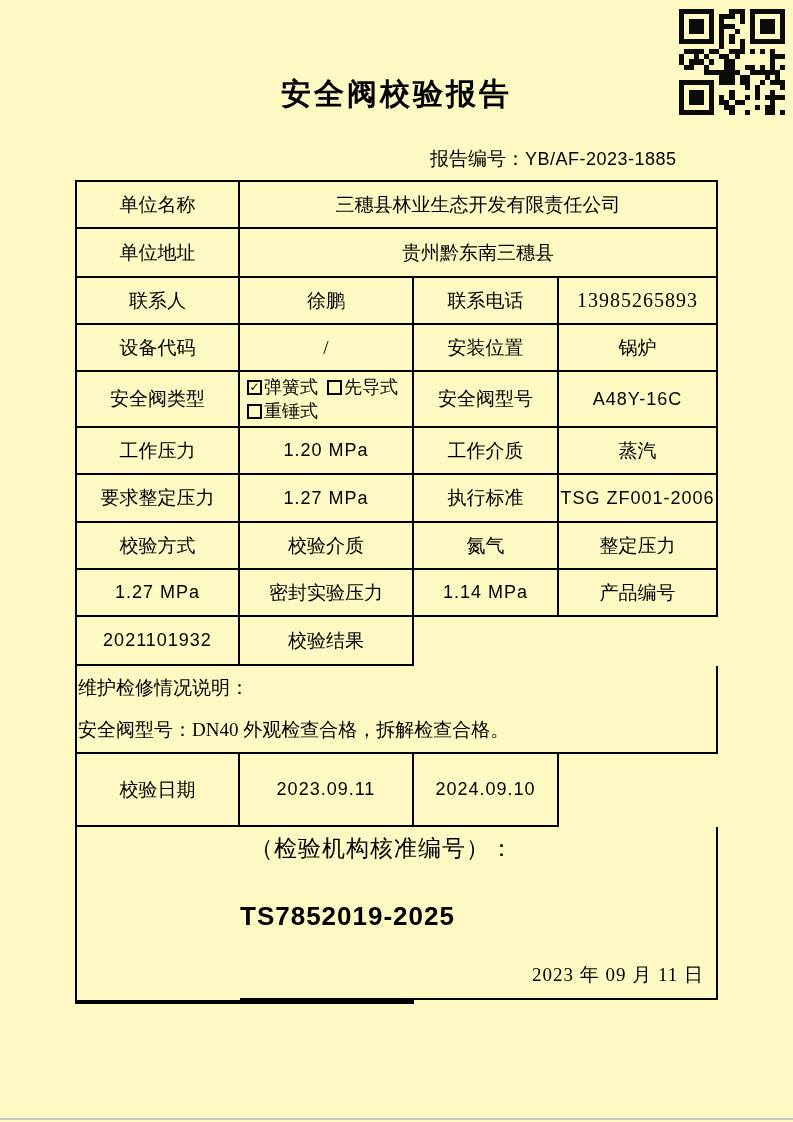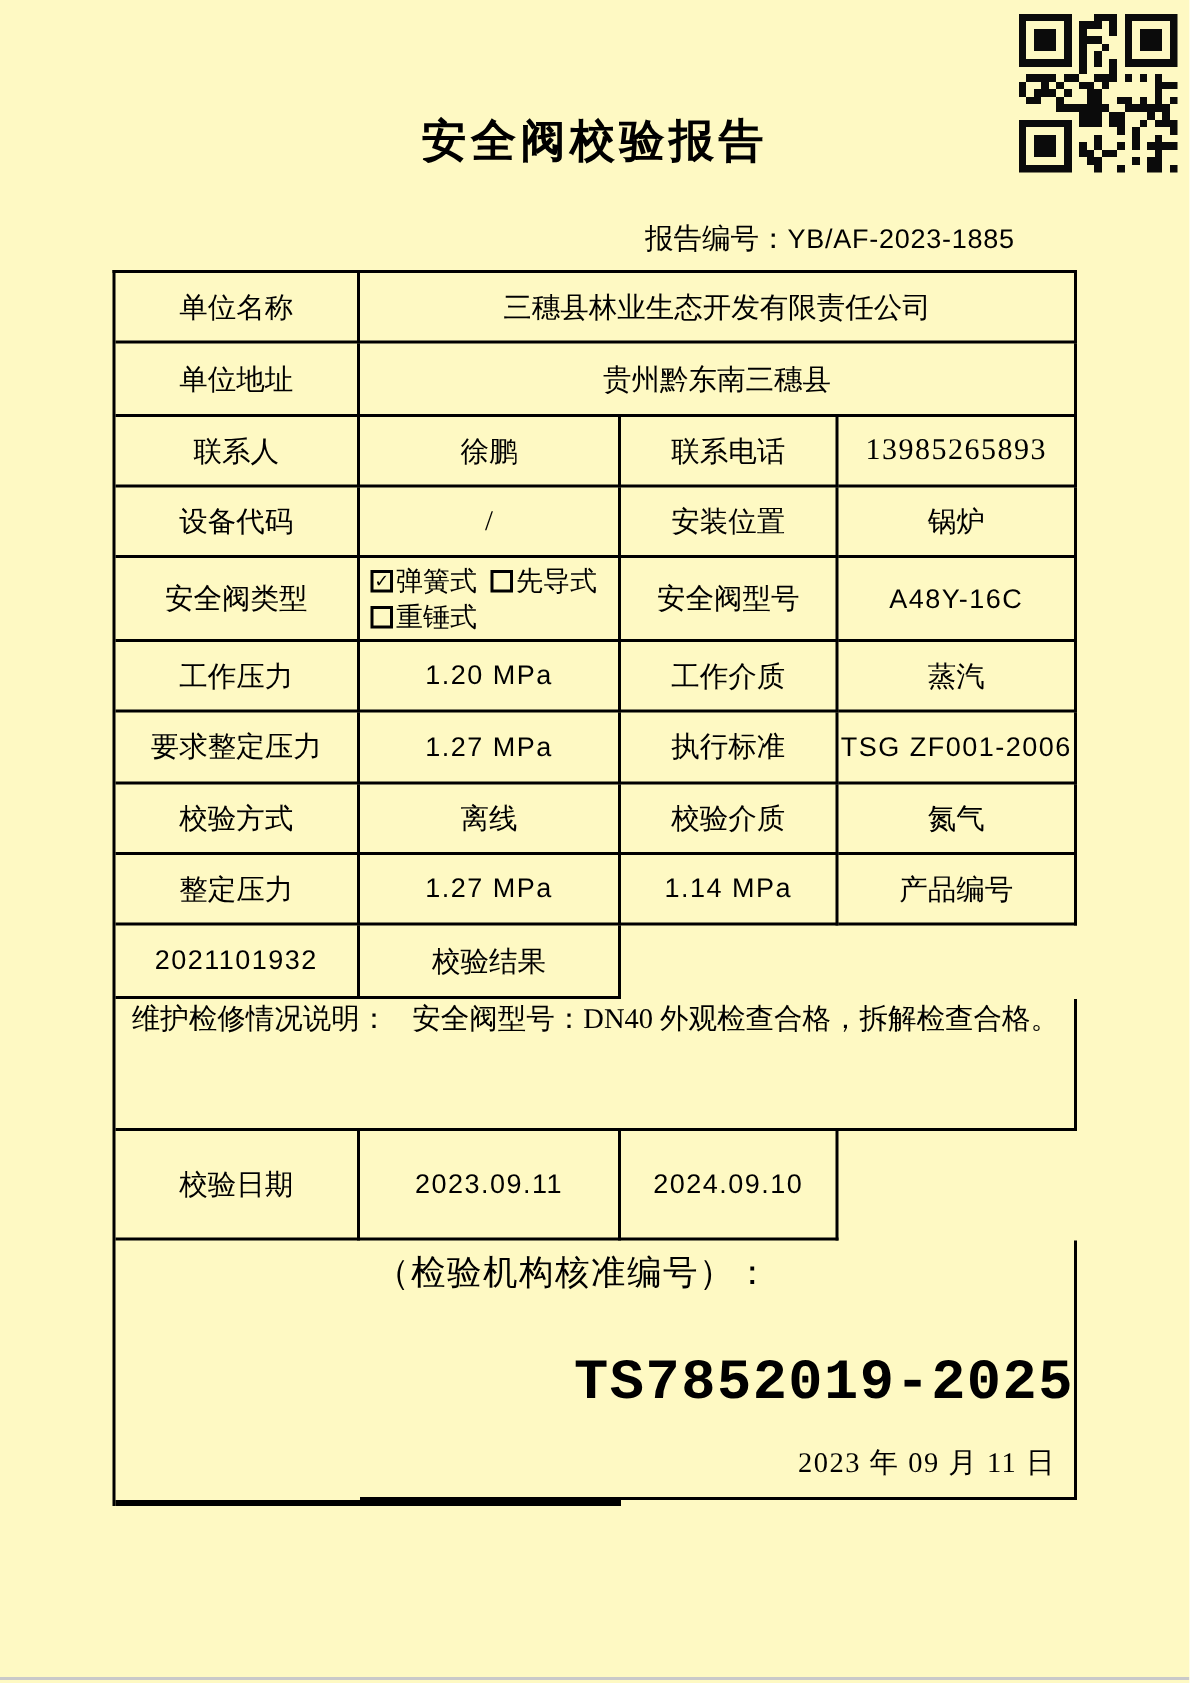--- a/index.html
+++ b/index.html
@@ -14,38 +14,38 @@
 
   .tbl{position:absolute;left:75px;top:180px;display:grid;
        grid-template-columns:163px 174px 145px 159px;
        grid-template-rows:47px 49px 47px 47px 56px 47px 48px 47px 47px 49px 88px 73px 82px 91px;
        border-top:2px solid #000;border-left:2px solid #000;}
   .cell{border-right:2px solid #000;border-bottom:2px solid #000;box-sizing:border-box;
         display:flex;align-items:center;justify-content:center;font-size:19px;overflow:hidden;}
   .val{font-family:"Liberation Sans","DejaVu Sans",sans-serif;font-size:18px;letter-spacing:1px;}
   .serifnum{font-family:"Liberation Serif","DejaVu Serif",serif;font-size:20px;letter-spacing:1px;}
   .span3{grid-column:2/5;}
-  .note{grid-column:1/5;flex-direction:row;align-items:flex-start;justify-content:center;
+  .note{grid-column:1/5;flex-direction:column;align-items:flex-start;justify-content:center;
         gap:16px;padding-left:1px;font-size:19px;}
   .cbcell{flex-direction:column;align-items:flex-start;justify-content:center;
           padding-left:7px;gap:3px;font-size:18px;line-height:21px;}
   .cbrow{display:flex;align-items:center;}
   .cbrow+.cbrow{margin-top:0;}
   .cb{display:inline-flex;width:15px;height:15px;border:2px solid #000;box-sizing:border-box;
       margin-right:2px;align-items:center;justify-content:center;font-size:12px;font-weight:bold;
       font-family:"DejaVu Sans",sans-serif;flex:0 0 auto;}
   .cb.second{margin-left:9px;}
   .sigcell{grid-column:1/3;position:relative;}
   .sig-svg{position:absolute;stroke:#1a1a1a;fill:none;stroke-width:2.6;
            stroke-linecap:round;stroke-linejoin:round;}
   .orgcell{grid-column:2/5;grid-row:13/15;position:relative;}
   .org-label{position:absolute;top:6px;left:10px;font-size:23px;letter-spacing:1px;}
-  .org-code{position:absolute;top:74px;left:0;width:100%;text-align:right;
-            font-family:Liberation Mono, monospace;
-            font-size:38px;font-weight:bold;letter-spacing:1px;}
+  .org-code{position:absolute;top:74px;left:0;width:100%;text-align:left;
+            font-family:Liberation Sans, sans-serif;
+            font-size:26px;font-weight:bold;letter-spacing:1px;}
   .org-date{position:absolute;bottom:10px;right:12px;font-size:19px;letter-spacing:1px;}
   .scan-edge{position:absolute;left:0;bottom:2px;width:100%;height:2px;background:#c9c9c9;}
 </style>
 </head>
 <body>
 
 <div class="page">
 
   <svg id="qr" viewBox="0 0 105 105" xmlns="http://www.w3.org/2000/svg">
       <rect x="0" y="0" width="5" height="5"></rect>
@@ -311,26 +311,26 @@
     <div class="cell val">1.20 MPa</div>
     <div class="cell">工作介质</div>
     <div class="cell">蒸汽</div>
 
     <div class="cell">要求整定压力</div>
     <div class="cell val">1.27 MPa</div>
     <div class="cell">执行标准</div>
     <div class="cell val">TSG ZF001-2006</div>
 
     <div class="cell">校验方式</div>
-    <div class="cell">离线</div>
     <div class="cell">校验介质</div>
     <div class="cell">氮气</div>
 
     <div class="cell">整定压力</div>
     <div class="cell val">1.27 MPa</div>
+    <div class="cell">密封实验压力</div>
     <div class="cell val">1.14 MPa</div>
 
     <div class="cell">产品编号</div>
     <div class="cell val">2021101932</div>
     <div class="cell">校验结果</div>
 
     <div class="cell note">
       <span>维护检修情况说明：</span>
       <span>安全阀型号：DN40 外观检查合格，拆解检查合格。</span>
     </div>

